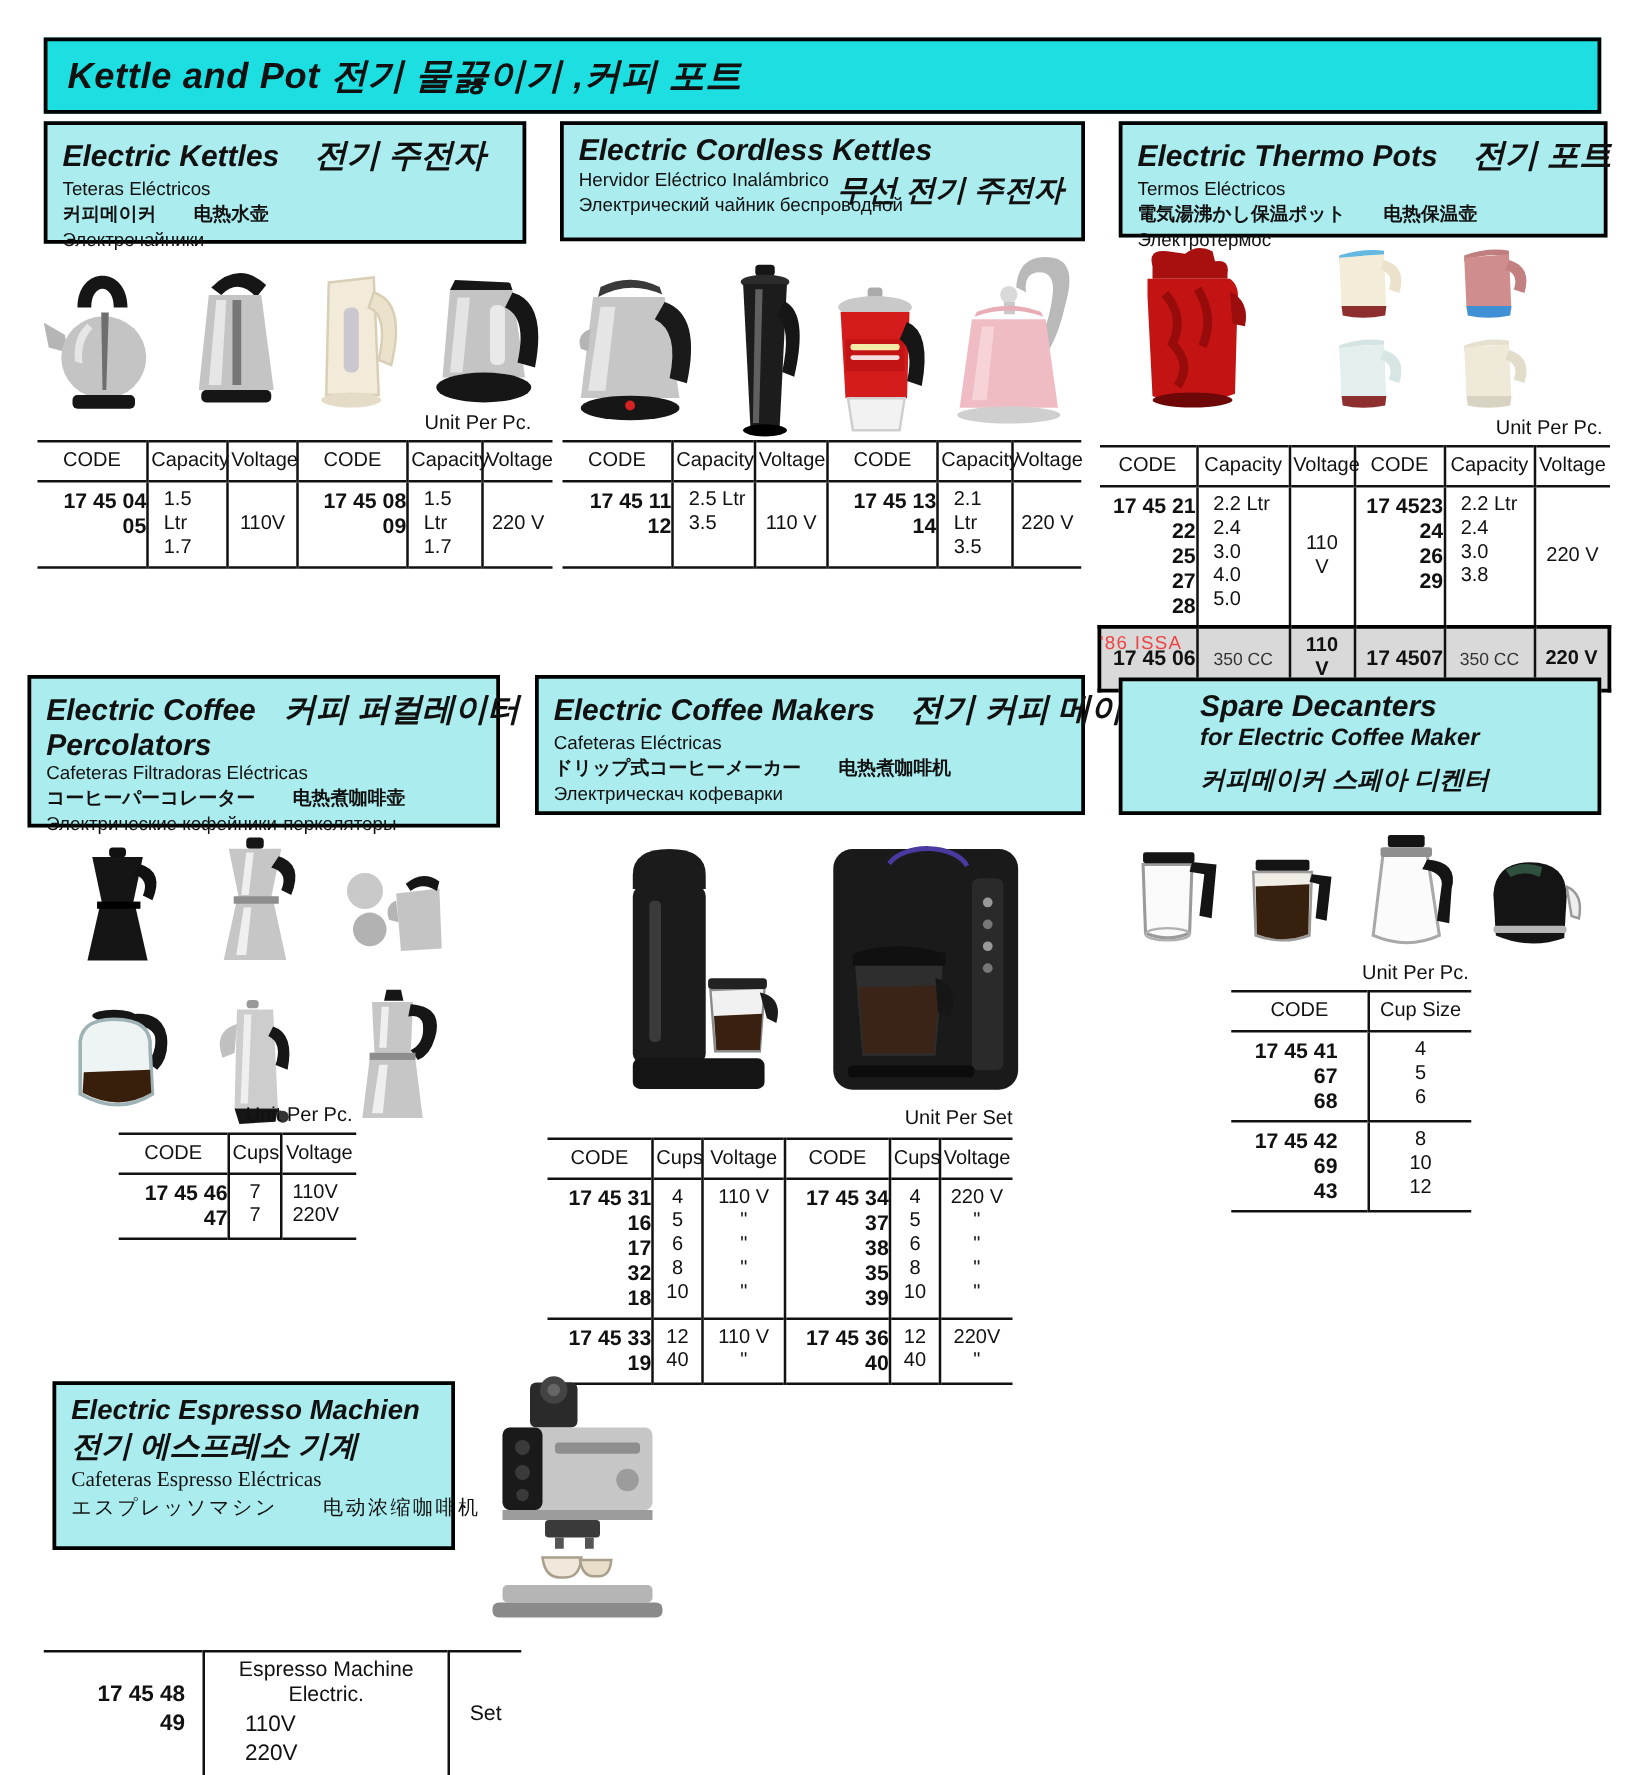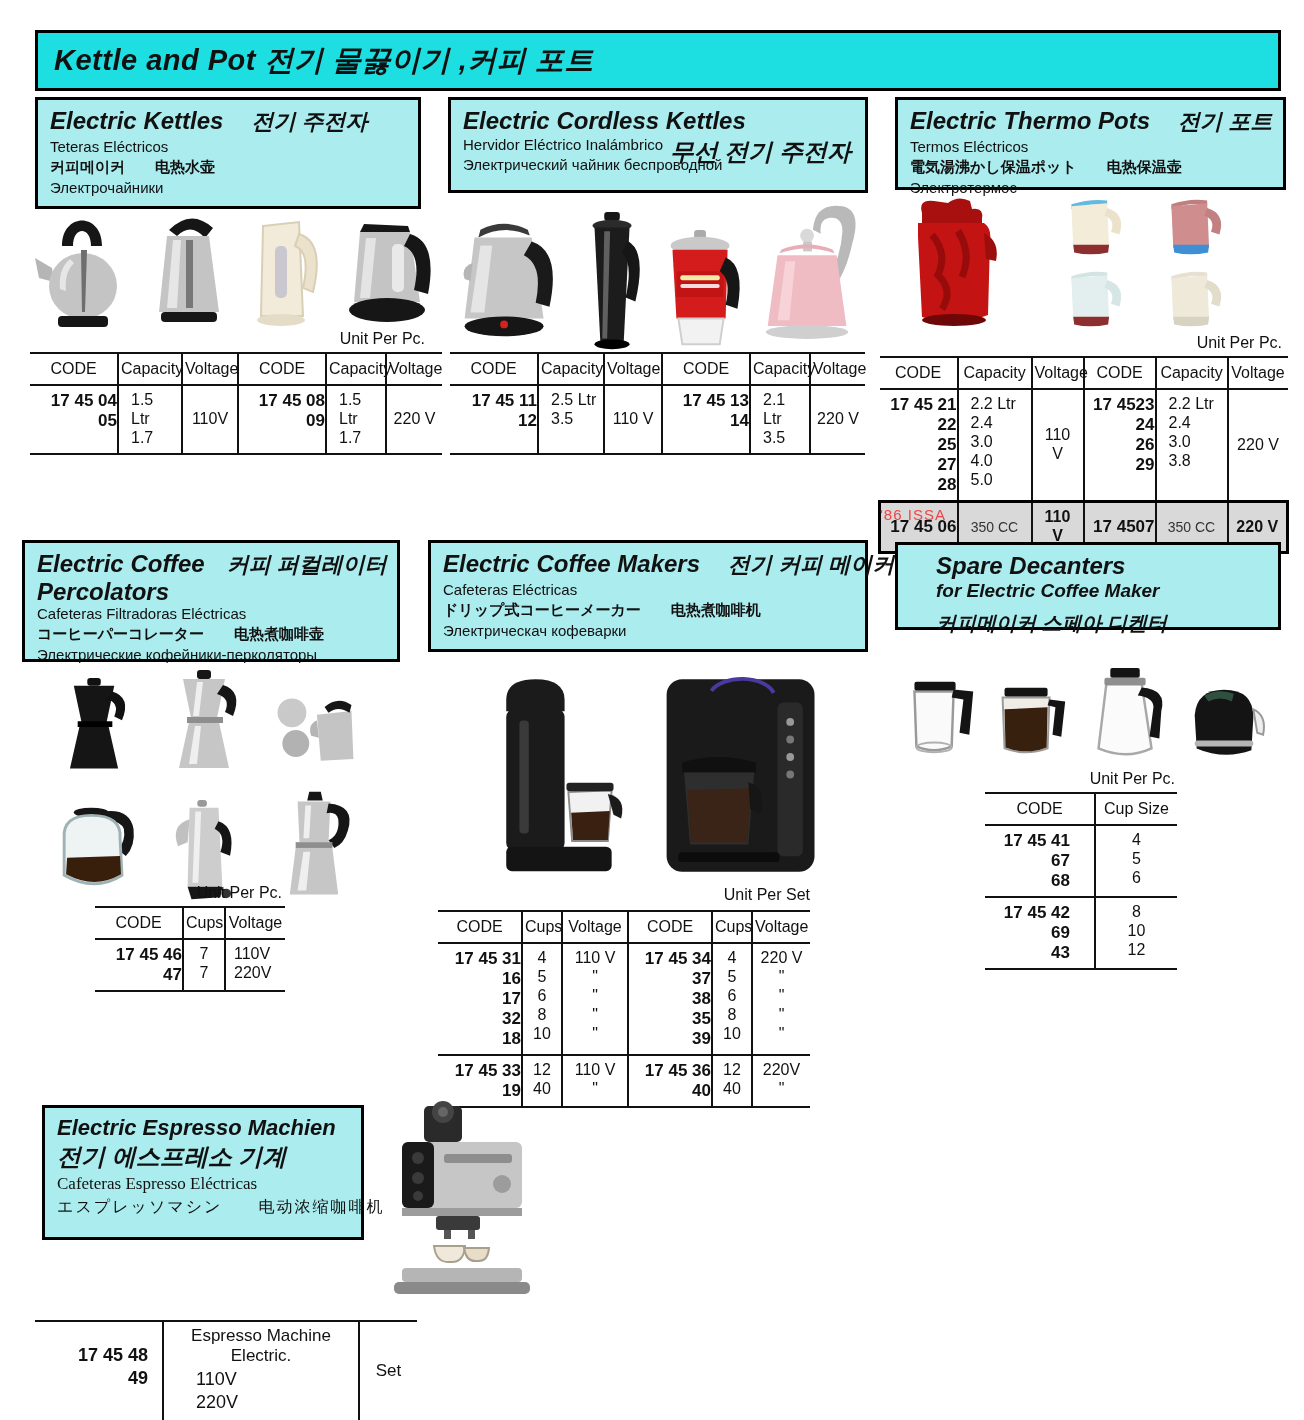--- a/index.html
+++ b/index.html
@@ -9,21 +9,21 @@
 
   
   .banner{left:35px;top:30px;width:1246px;height:61px;background:#1ddfe2;border:3px solid #000;
     display:flex;align-items:center;padding-left:16px}
   .banner .t{font-size:29px;font-weight:bold;font-style:italic;letter-spacing:.5px}
 
   
   .hdrbox{background:#abecee;border:3px solid #000;padding:7px 12px 6px 12px;position:absolute}
   .trow{display:flex;align-items:baseline;gap:28px}
   .t1{font-size:24px;font-weight:bold;font-style:italic;white-space:nowrap}
-  .talt{font-size:22px;font-weight:bold;font-style:italic;white-space:nowrap}
+  .talt{font-size:26px;font-weight:bold;font-style:italic;white-space:nowrap}
   .ln{font-size:15px;line-height:1.35;white-space:nowrap}
   .ln.cjk{font-weight:bold}
   .alt-float{position:absolute;right:14px;top:36px;font-size:24px;font-weight:bold;font-style:italic}
   .serif{font-family:"Liberation Serif",serif;font-weight:normal}
 
   
   .unit{position:absolute;font-size:16px;text-align:right}
   .note{position:absolute;font-size:15px;color:#ef4444;letter-spacing:1px}
 
   
@@ -61,21 +61,21 @@
   .imggrid{position:absolute;display:grid}
   svg{display:block}
 </style>
 </head>
 <body>
 
 <div class="abs banner">
   <span class="t">Kettle and Pot  전기 물끓이기 ,커피 포트</span>
 </div>
 
-<div class="hdrbox" style="left:35px;top:97px;width:386px;height:112px">
+<div class="hdrbox" style="left:35px;top:97px;width:386px;height:98px">
   <div class="trow">
     <span class="t1">Electric Kettles</span>
     <span class="talt">전기 주전자</span>
   </div>
   <div class="ln">Teteras Eléctricos</div>
   <div class="ln cjk">커피메이커　　电热水壶</div>
   <div class="ln">Электрочайники</div>
 </div>
 
 <div class="imgrow" style="left:32px;top:200px;width:412px;height:136px">
@@ -513,21 +513,21 @@
     <td class="code">17 45 36
 40</td>
     <td class="ctr">12
 40</td>
     <td class="volt">220V
 "</td>
   </tr>
   </tbody>
 </table>
 
-<div class="hdrbox" style="left:895px;top:542px;width:386px;height:88px;padding-left:38px">
+<div class="hdrbox" style="left:895px;top:542px;width:386px;height:110px;padding-left:62px">
   <div class="t1">Spare Decanters</div>
   <div class="t1" style="font-size:19px">for Electric Coffee Maker</div>
   <div class="talt" style="display:block;margin-top:8px;font-size:20px">커피메이커 스페아 디켄터</div>
 </div>
 
 <div class="imgrow" style="left:890px;top:662px;width:382px;height:104px">
   <svg width="92" height="96" viewBox="0 0 92 98">
     <path d="M24 22 L64 22 L62 78 Q44 86 26 78 Z" fill="#fafafa" stroke="#9a9a9a" stroke-width="2.5"></path>
     <ellipse cx="44" cy="79" rx="18" ry="5" fill="none" stroke="#b0b0b0" stroke-width="2"></ellipse>
     <rect x="24" y="12" width="42" height="9" rx="2" fill="#141414"></rect>

